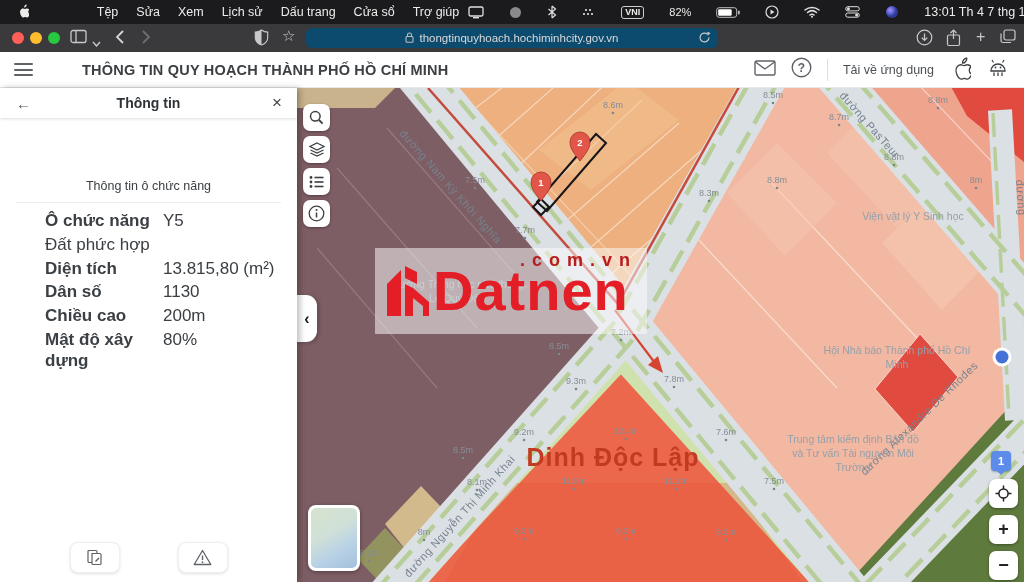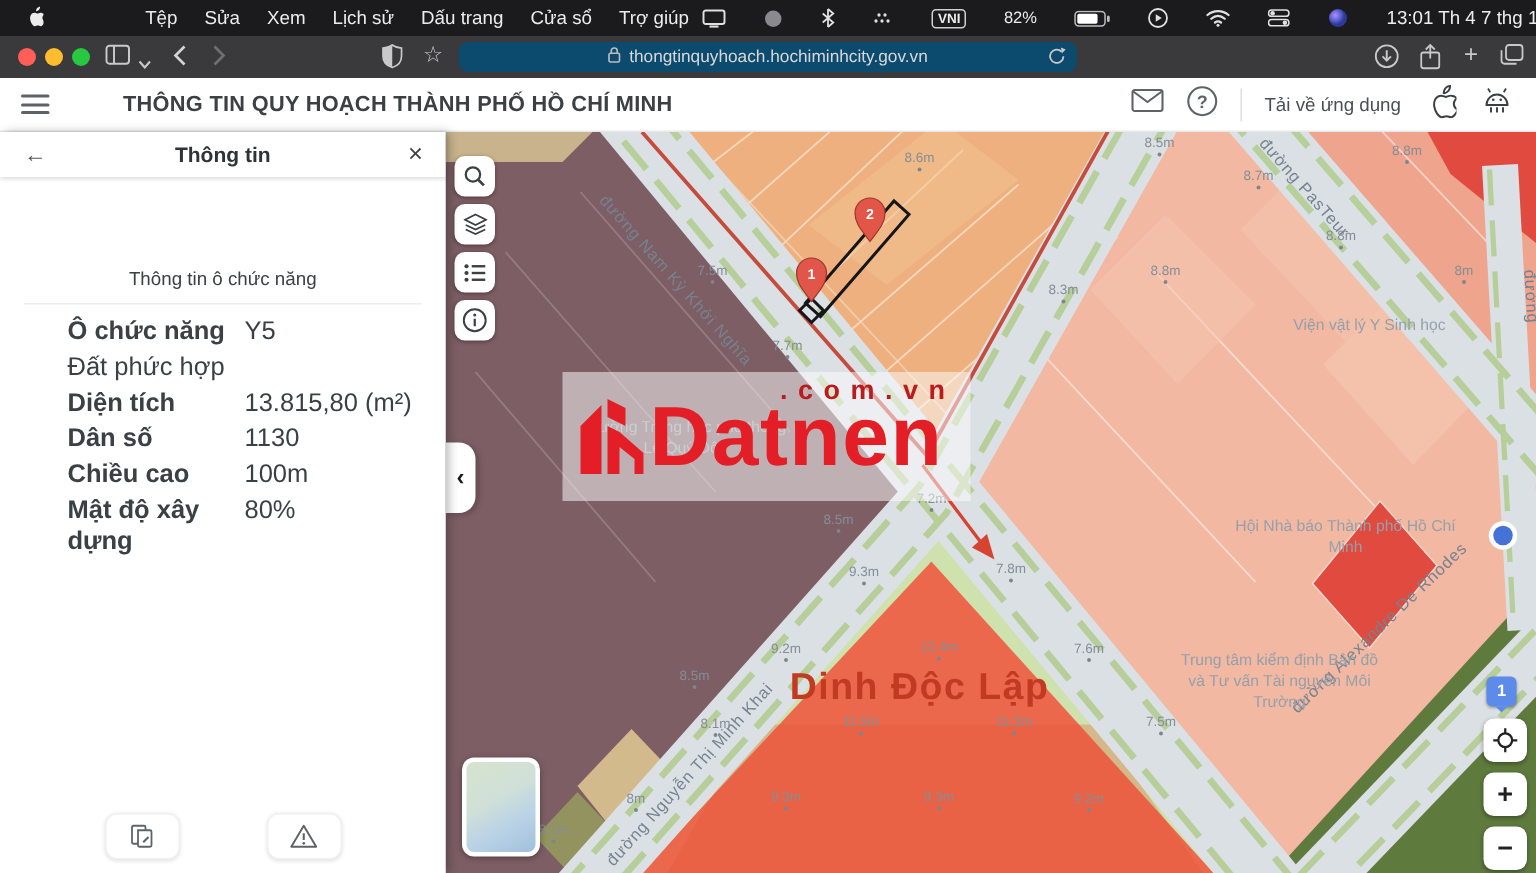--- a/index.html
+++ b/index.html
@@ -282,21 +282,21 @@
         <div class="row">
             <div class="lbl">Diện tích</div>
             <div class="val">13.815,80 (m²)</div>
           </div>
         <div class="row">
             <div class="lbl">Dân số</div>
             <div class="val">1130</div>
           </div>
         <div class="row">
             <div class="lbl">Chiều cao</div>
-            <div class="val">100m</div>
+            <div class="val">200m</div>
           </div>
         <div class="row">
             <div class="lbl">Mật độ xây dựng</div>
             <div class="val">80%</div>
           </div>
       </div>
       <div class="panel-foot">
         <span class="foot-btn">
           <svg width="17" height="17" viewBox="0 0 17 17">
               <rect x="2" y="1.5" width="9" height="12" rx="1" fill="none" stroke="#5f6368" stroke-width="1.2"></rect>

